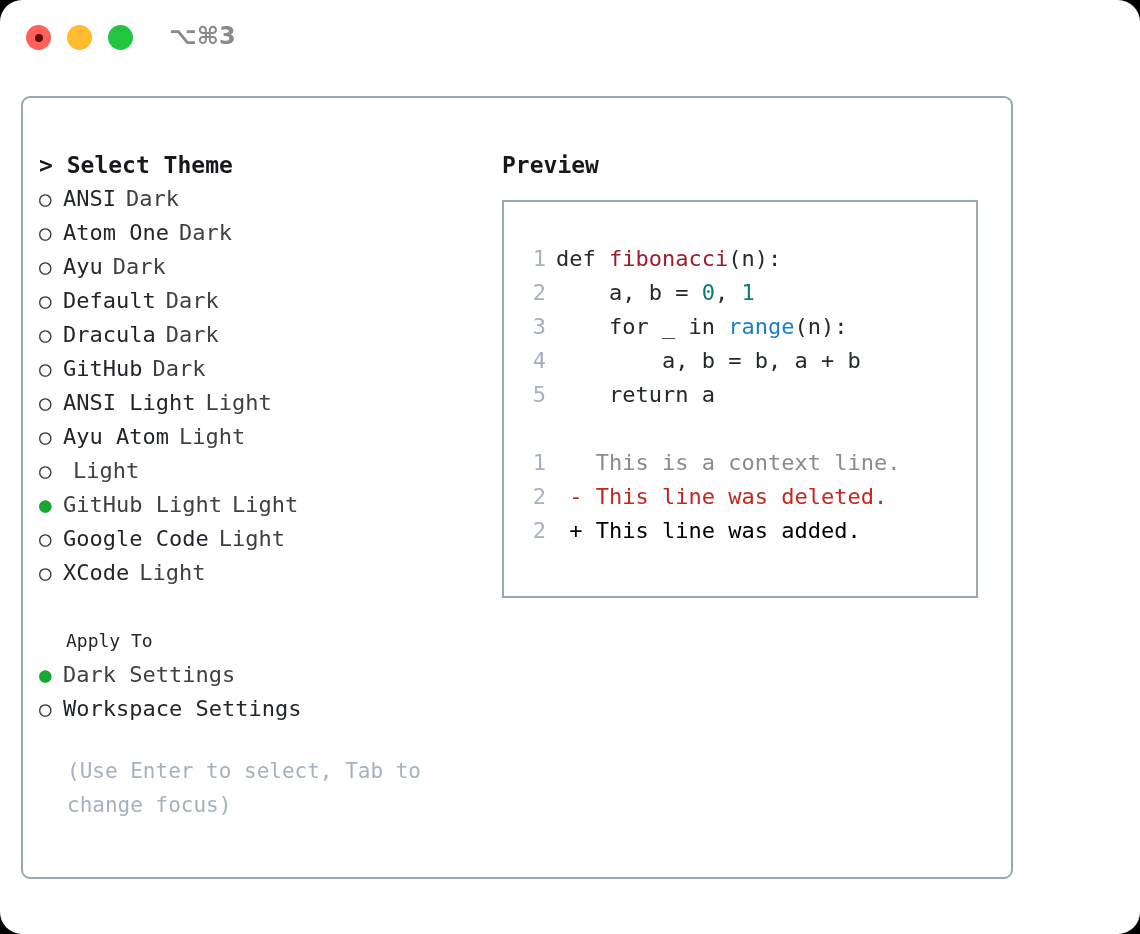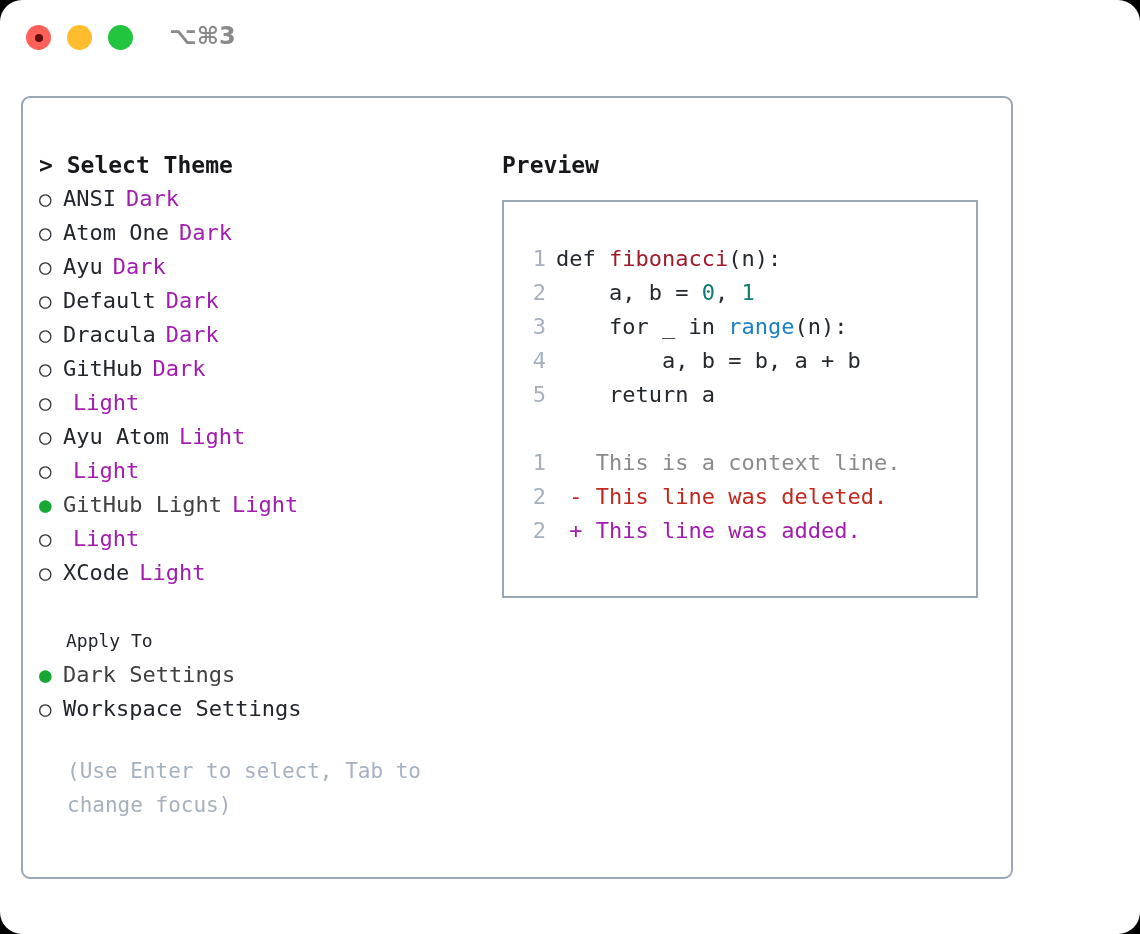--- a/index.html
+++ b/index.html
@@ -127,21 +127,21 @@
     flex: 0 0 24px;
     text-align: left;
     font-size: 21px;
     line-height: 34px;
     color: #33373d;
   }
   .bullet.sel { color: #16a832; }
   .opt-name   { color: #22262c; }
   .opt-name.sel { color: #404040; }
   .opt-variant {
-    color: #a21caf;
+    color: #404040;
     margin-left: 10px;
   }
 
   .apply-head {
     font-size: 18px;
     color: #22262c;
     line-height: 34px;
     height: 34px;
     padding-left: 27px;
     white-space: pre;
@@ -199,21 +199,21 @@
     margin-right: 10px;
   }
   .code-text { white-space: pre; }
 
   .tok-plain   { color: #24292e; }
   .tok-func    { color: #a01b2b; }
   .tok-num     { color: #0e7b74; }
   .tok-builtin { color: #1b7fc4; }
   .tok-ctx     { color: #8b8b8b; }
   .tok-del     { color: #c4271d; margin-top: 28px; }
-  .tok-add     { color: #a21caf; text-align: center; }
+  .tok-add     { color: #000000; text-align: center; }
 </style>
 </head>
 <body>
 
 <div class="window">
 
   <div class="titlebar">
     <div class="lights">
       <div class="light light-close"></div>
       <div class="light light-min"></div>
@@ -227,25 +227,25 @@
 
       <div class="left-col">
         <div class="section-head">&gt; Select Theme</div>
         <div id="theme-list">
             <div class="opt-row"><span class="bullet">○</span><span class="opt-name">ANSI</span><span class="opt-variant">Dark</span></div>
             <div class="opt-row"><span class="bullet">○</span><span class="opt-name">Atom One</span><span class="opt-variant">Dark</span></div>
             <div class="opt-row"><span class="bullet">○</span><span class="opt-name">Ayu</span><span class="opt-variant">Dark</span></div>
             <div class="opt-row"><span class="bullet">○</span><span class="opt-name">Default</span><span class="opt-variant">Dark</span></div>
             <div class="opt-row"><span class="bullet">○</span><span class="opt-name">Dracula</span><span class="opt-variant">Dark</span></div>
             <div class="opt-row"><span class="bullet">○</span><span class="opt-name">GitHub</span><span class="opt-variant">Dark</span></div>
-            <div class="opt-row"><span class="bullet">○</span><span class="opt-variant">Light</span></div>
+            <div class="opt-row"><span class="bullet">○</span><span class="opt-name">ANSI Light</span><span class="opt-variant">Light</span></div>
             <div class="opt-row"><span class="bullet">○</span><span class="opt-name">Ayu Atom</span><span class="opt-variant">Light</span></div>
             <div class="opt-row"><span class="bullet">○</span><span class="opt-variant">Light</span></div>
             <div class="opt-row"><span class="bullet sel">●</span><span class="opt-name sel">GitHub Light</span><span class="opt-variant">Light</span></div>
-            <div class="opt-row"><span class="bullet">○</span><span class="opt-variant">Light</span></div>
+            <div class="opt-row"><span class="bullet">○</span><span class="opt-name">Google Code</span><span class="opt-variant">Light</span></div>
             <div class="opt-row"><span class="bullet">○</span><span class="opt-name">XCode</span><span class="opt-variant">Light</span></div>
           </div>
 
         <div class="spacer-row"></div>
 
         <div class="apply-head">Apply To</div>
         <div id="apply-list">
             <div class="opt-row"><span class="bullet sel">●</span><span class="opt-name sel">Dark Settings</span></div>
             <div class="opt-row"><span class="bullet">○</span><span class="opt-name">Workspace Settings</span></div>
           </div>

